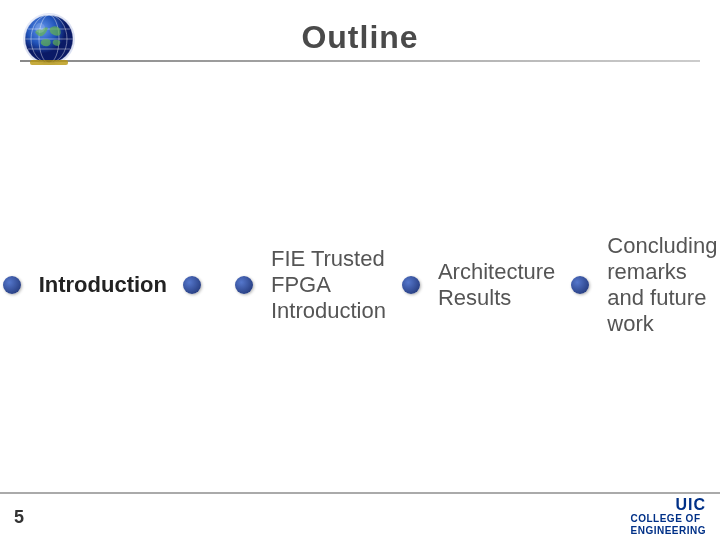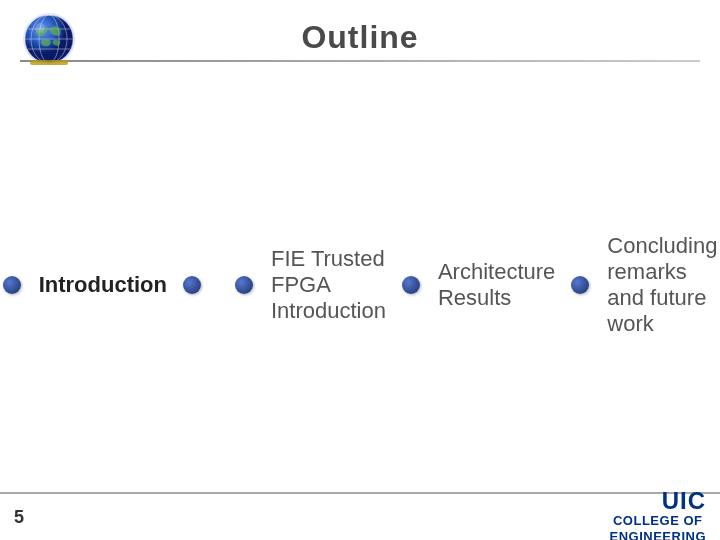--- a/index.html
+++ b/index.html
@@ -124,34 +124,34 @@
     }
 
     
     .uic-logo {
       display: flex;
       flex-direction: column;
       align-items: flex-end;
     }
 
     .uic-text {
-      font-size: 24px;
+      font-size: 16px;
       font-weight: 900;
       color: #003087;
       letter-spacing: 1px;
       line-height: 1;
     }
 
     .uic-sub {
-      font-size: 13px;
+      font-size: 10px;
       color: #003087;
       font-weight: bold;
       letter-spacing: 0.5px;
       line-height: 1.2;
-      text-align: center;
+      text-align: left;
     }
 
     .uic-sub span {
       display: block;
     }
 
     
     .globe-svg {
       width: 58px;
       height: 58px;

